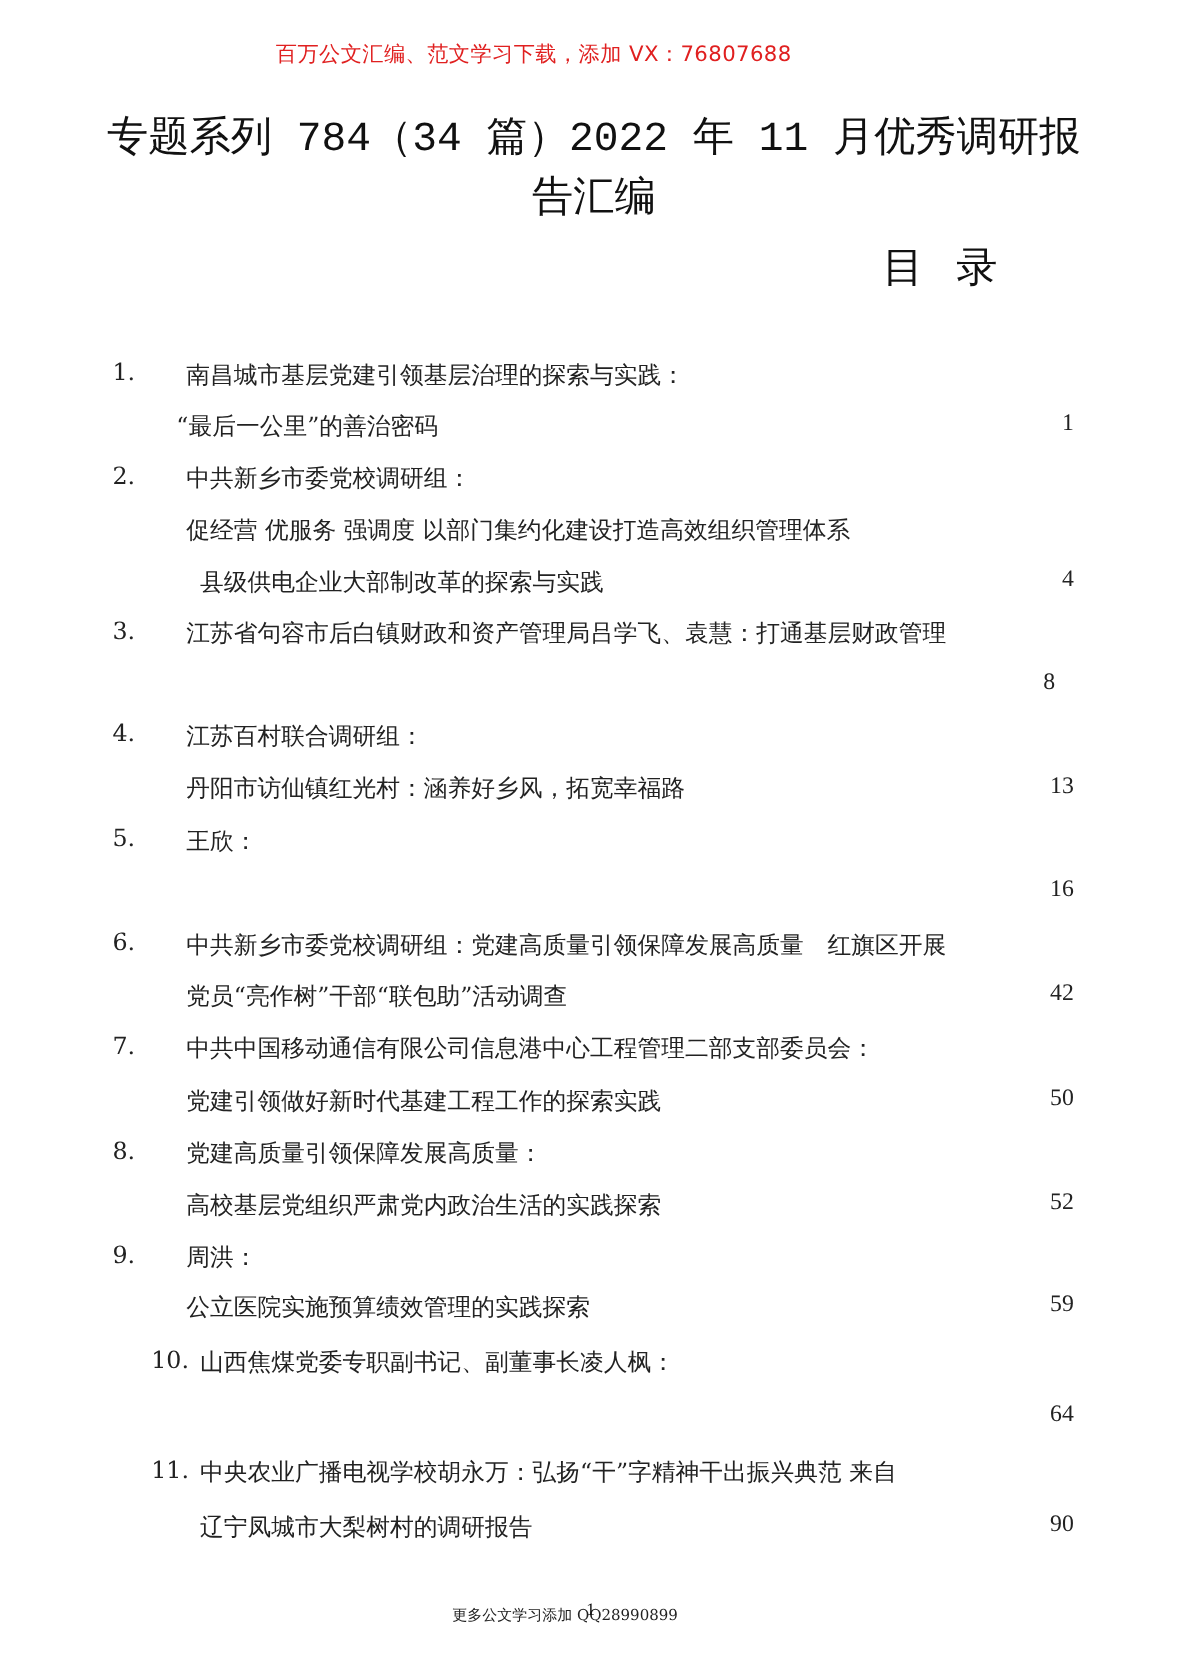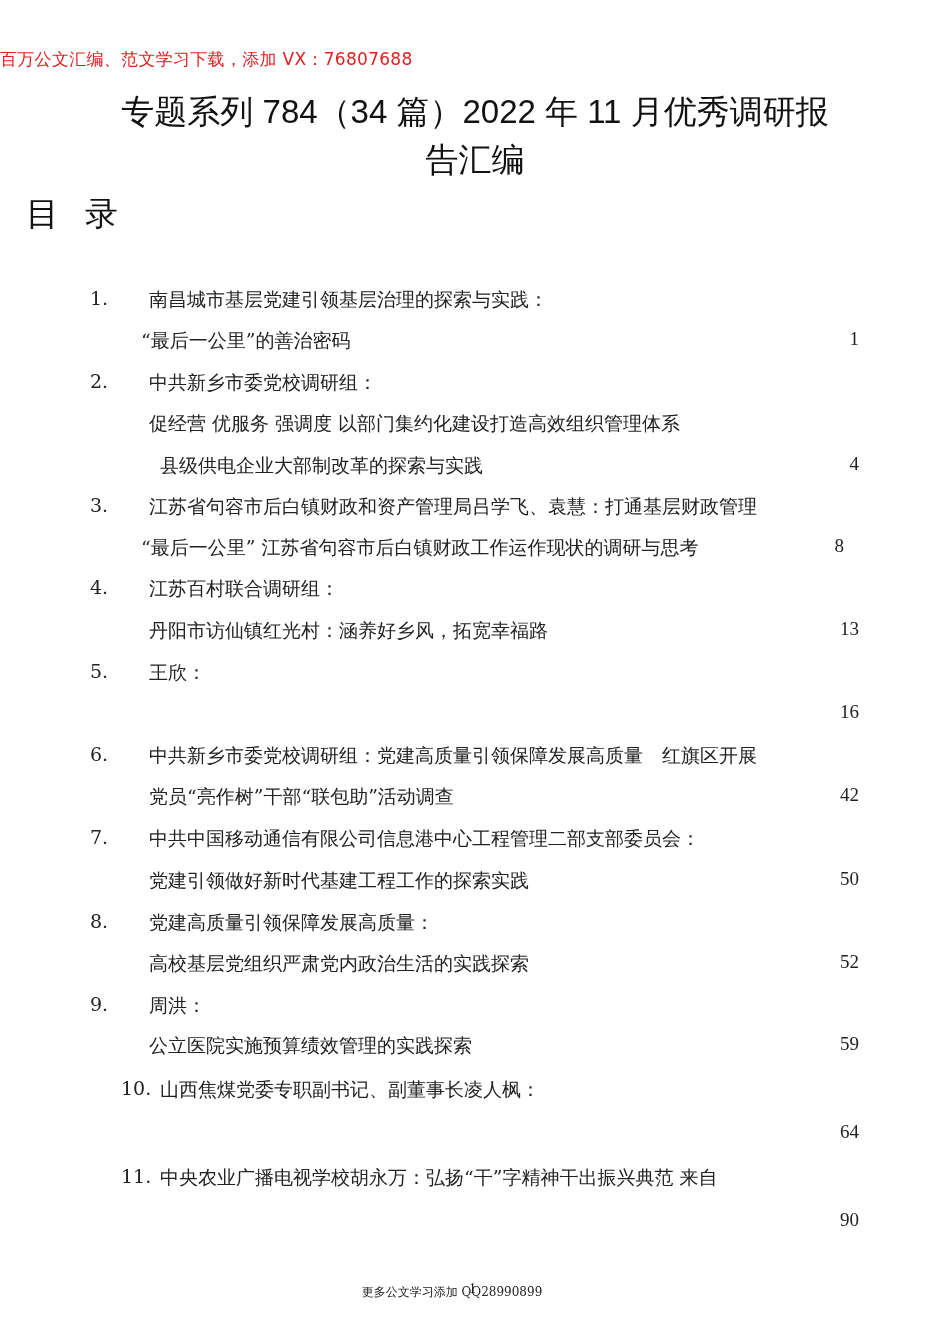--- a/index.html
+++ b/index.html
@@ -1,28 +1,28 @@
 <!DOCTYPE html>
 <html><head>
   <meta charset="utf-8">
   <style>
     html, body { margin: 0; padding: 0; background: #ffffff; }
     body { width: 950px; height: 1344px; position: relative; overflow: hidden; }
     .page { position: absolute; left: 0; top: 0; width: 950px; height: 1344px; background: #fff; }
     .watermark {
-      position: absolute; top: 48px; left: 0; width: 854px; text-align: left;
+      position: absolute; top: 32px; left: 0; width: 854px; text-align: center;
       color: #e02020; font-family: "DejaVu Sans", sans-serif; font-size: 17px;
       letter-spacing: 0.3px;
     }
     .title {
       position: absolute; left: 60px; width: 830px; top: 88px; text-align: center;
-      font-family: Liberation Sans, sans-serif; font-size: 33px; line-height: 48px; color: #111;
+      font-family: Liberation Mono, monospace; font-size: 33px; line-height: 48px; color: #111;
     }
     .toc-heading {
-      position: absolute; top: 192px; left: 0; width: 824px; text-align: left;
+      position: absolute; top: 192px; left: 0; width: 824px; text-align: right;
       font-family: "DejaVu Sans", sans-serif; font-size: 33px; color: #111; letter-spacing: 26px;
       text-indent: 26px;
     }
     .toc { position: absolute; left: 0; top: 0; width: 950px; }
     .line {
       position: absolute; left: 0; width: 950px; height: 30px;
       font-family: "DejaVu Serif", serif; font-size: 19px; color: #222; white-space: nowrap;
     }
     .num { position: absolute; left: 90px; }
     .num.wide { left: 90px; margin-left: 31px; }
@@ -70,21 +70,20 @@
     <div class="line" style="top:453px">
       <span class="text" style="left:136px">县级供电企业大部制改革的探索与实践</span>
       <span class="page-no">4</span>
     </div>
 
     <div class="line" style="top:494px">
       <span class="num">3.</span>
       <span class="text" style="left:125px">江苏省句容市后白镇财政和资产管理局吕学飞、袁慧：打通基层财政管理</span>
     </div>
     <div class="line" style="top:535px">
-      <span class="text" style="left:117px">“最后一公里” 江苏省句容市后白镇财政工作运作现状的调研与思考</span>
       <span class="page-no" style="right:106px">8</span>
     </div>
 
     <div class="line" style="top:576px">
       <span class="num">4.</span>
       <span class="text" style="left:125px">江苏百村联合调研组：</span>
     </div>
     <div class="line" style="top:618px">
       <span class="text" style="left:125px">丹阳市访仙镇红光村：涵养好乡风，拓宽幸福路</span>
       <span class="page-no">13</span>
@@ -140,19 +139,20 @@
     </div>
     <div class="line" style="top:1121px">
       <span class="page-no">64</span>
     </div>
 
     <div class="line" style="top:1165px">
       <span class="num wide">11.</span>
       <span class="text" style="left:136px">中央农业广播电视学校胡永万：弘扬“干”字精神干出振兴典范 来自</span>
     </div>
     <div class="line" style="top:1209px">
+      <span class="text" style="left:136px">辽宁凤城市大梨树村的调研报告</span>
       <span class="page-no">90</span>
     </div>
   </div>
 
   <div class="footer">更多公文学习添加 QQ28990899</div>
   <div class="footer-pageno">1</div>
 </div>
 
 </body></html>

